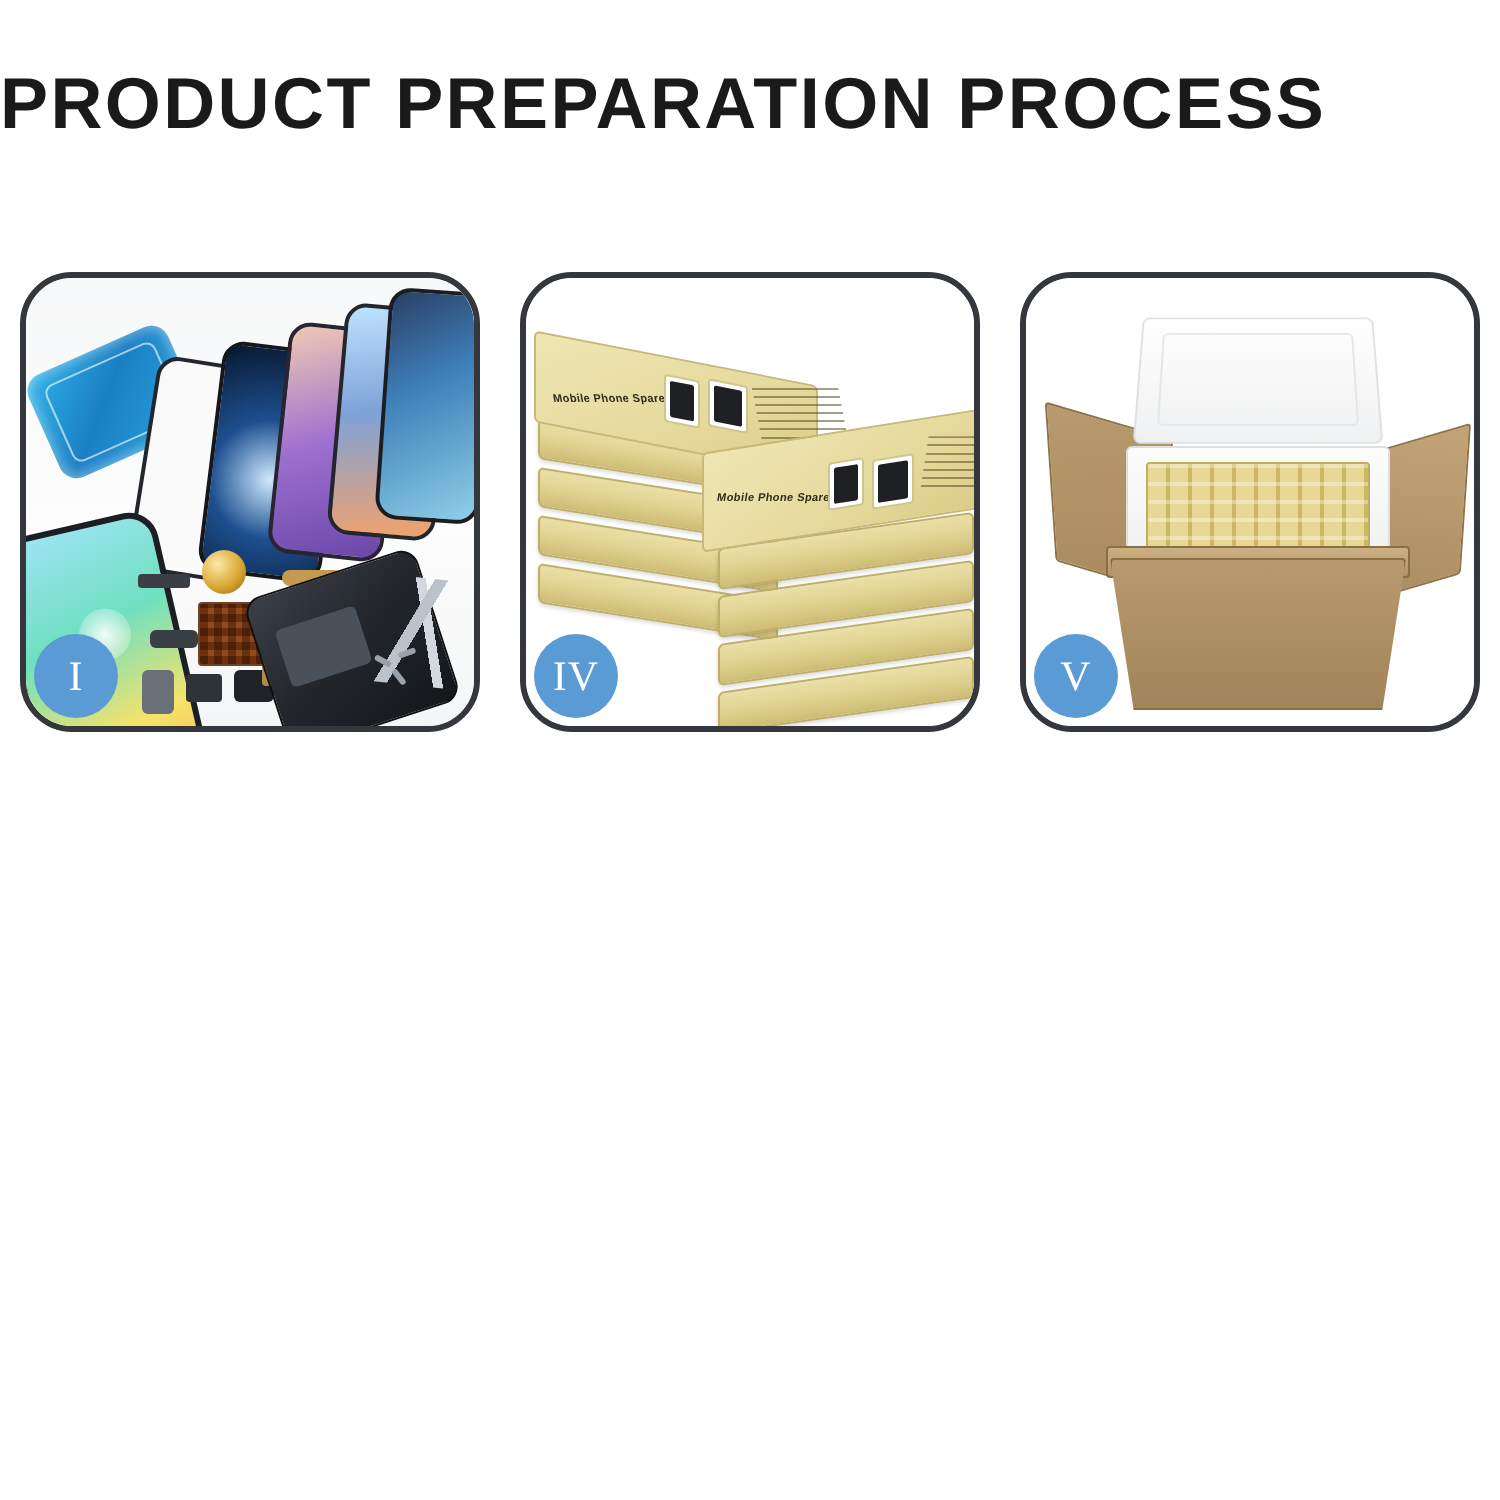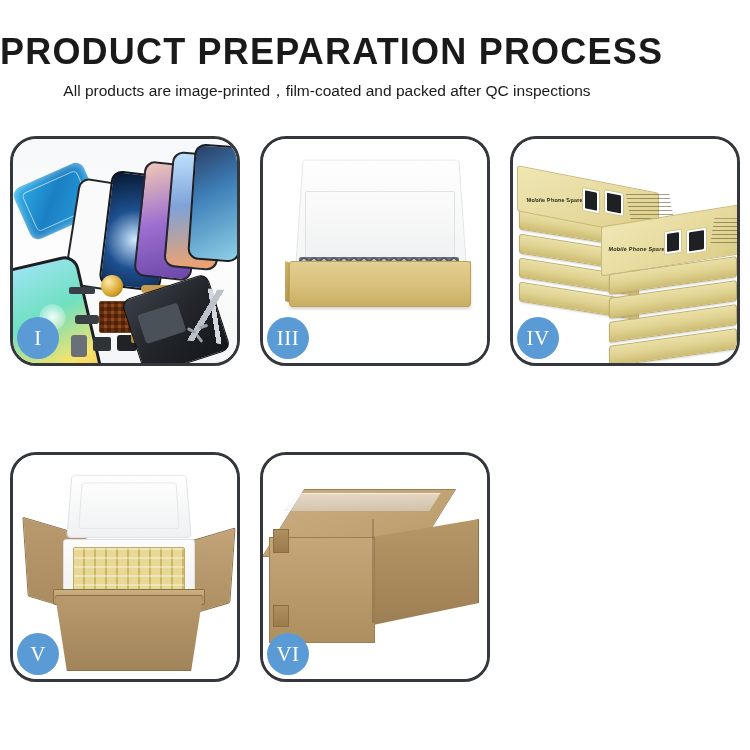--- a/index.html
+++ b/index.html
@@ -295,21 +295,20 @@
     position:absolute;left:109px;top:64px;width:2px;height:104px;background:rgba(0,0,0,.16);
   }
 </style>
 </head>
 <body>
 
 <div class="page">
 
   <div class="header">
     <div class="title">PRODUCT PREPARATION PROCESS</div>
-    <div class="subtitle">All products are image-printed，film-coated and packed after QC inspections</div>
   </div>
 
   <div class="grid">
 
     <div class="panel">
       <div class="panel-inner p1">
         <div class="adhesive"></div>
         <div class="ph ph-a"></div>
         <div class="ph ph-b"></div>
         <div class="ph ph-c"></div>
@@ -331,31 +330,20 @@
         <div class="screws">
             <i></i>
             <i></i>
             <i></i>
           </div>
       </div>
       <div class="badge">I</div>
     </div>
 
 
-    <div class="panel">
-      <div class="panel-inner p3">
-        <div class="lid3"></div>
-        <div class="foam3"></div>
-        <div class="lip3l"></div>
-        <div class="lip3r"></div>
-        <div class="trayfill"></div>
-        <div class="tray3"></div>
-      </div>
-      <div class="badge">III</div>
-    </div>
 
     <div class="panel">
       <div class="panel-inner p4">
         <div class="stack">
 
           <div class="kbox" style="left:2px;top:58px;width:118px;height:18px;transform:skewY(9deg);"></div>
           <div class="kbox" style="left:2px;top:82px;width:118px;height:18px;transform:skewY(9deg);"></div>
           <div class="kbox" style="left:2px;top:106px;width:118px;height:18px;transform:skewY(9deg);"></div>
           <div class="kbox" style="left:2px;top:130px;width:118px;height:18px;transform:skewY(9deg);"></div>
 
@@ -396,27 +384,15 @@
         <div class="flapR"></div>
         <div class="foamLid"></div>
         <div class="foamBox"></div>
         <div class="goldRows"></div>
         <div class="cartonRim"></div>
         <div class="cartonBody"></div>
       </div>
       <div class="badge">V</div>
     </div>
 
-    <div class="panel">
-      <div class="panel-inner p6">
-        <div class="c6top"></div>
-        <div class="tape6"></div>
-        <div class="c6side"></div>
-        <div class="c6front"></div>
-        <div class="edge6"></div>
-        <div class="tape6b"></div>
-        <div class="tape6c"></div>
-      </div>
-      <div class="badge">VI</div>
-    </div>
 
   </div>
 </div>
 
 </body></html>

